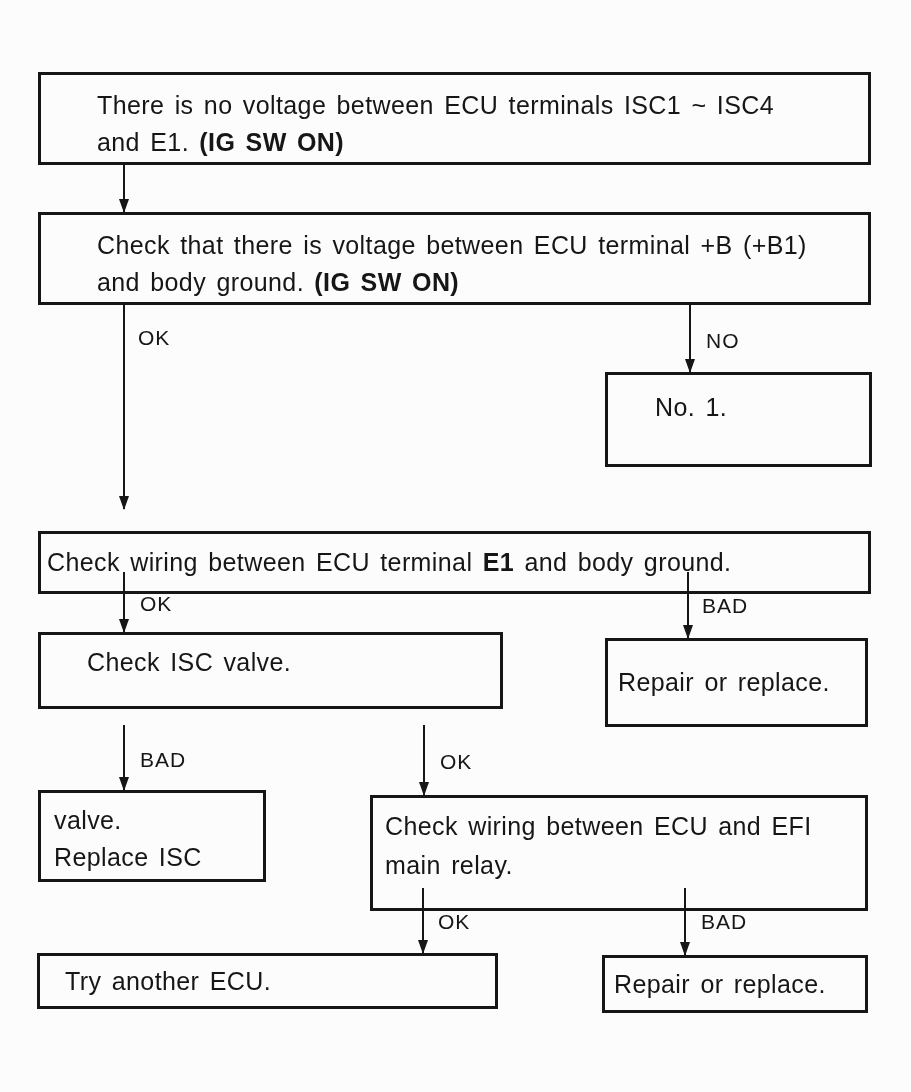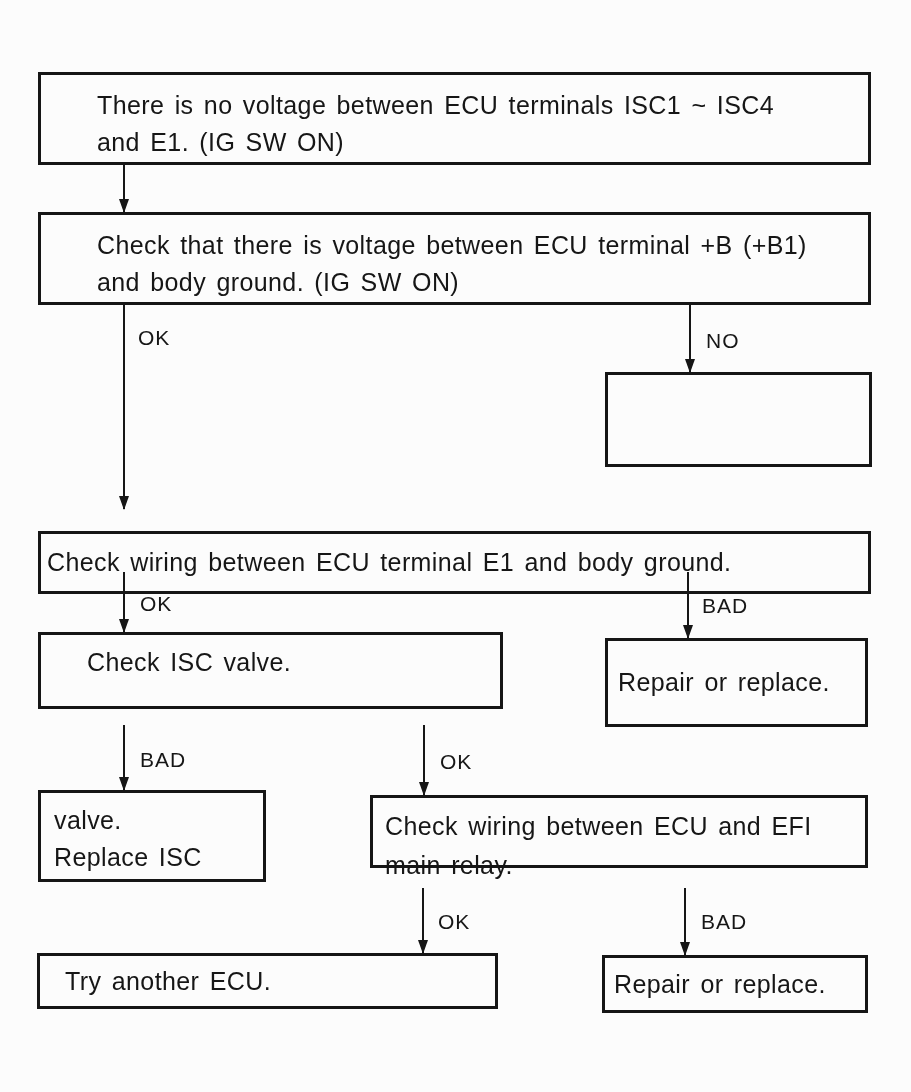--- a/index.html
+++ b/index.html
@@ -20,21 +20,21 @@
     position: absolute;
     box-sizing: border-box;
     border: 3px solid var(--ink);
     font-size: 25px;
     line-height: 37px;
     letter-spacing: 0.4px;
     word-spacing: 3px;
     background: transparent;
   }
   .vcenter { display: flex; align-items: center; }
-  .b { font-weight: normal; }
+  .b { font-weight: bold; }
   .connector {
     position: absolute;
     width: 2px;
     background: var(--ink);
   }
   .arrowhead {
     position: absolute;
     bottom: -1px;
     left: -4px;
     width: 0;
@@ -75,20 +75,21 @@
     <div class="arrowhead"></div>
   </div>
   <span class="edge-label" style="left:138px; top:326px;">OK</span>
 
   <div class="connector" style="left:689px; top:305px; height:67px;">
     <div class="arrowhead"></div>
   </div>
   <span class="edge-label" style="left:706px; top:329px;">NO</span>
 
   <div class="box" style="left:605px; top:372px; width:267px; height:95px; padding:16px 10px 0 47px; line-height:33px;">
+    <div class="tline">No. 1.</div>
   </div>
 
   <div class="box vcenter" style="left:38px; top:531px; width:833px; height:63px; padding-left:6px;">
     <div class="tline"><span>Check wiring between ECU terminal </span><span class="b">E1</span><span> and body ground.</span></div>
   </div>
 
   <div class="connector" style="left:123px; top:572px; height:60px;">
     <div class="arrowhead"></div>
   </div>
   <span class="edge-label" style="left:140px; top:592px;">OK</span>
@@ -114,21 +115,21 @@
   <div class="connector" style="left:423px; top:725px; height:70px;">
     <div class="arrowhead"></div>
   </div>
   <span class="edge-label" style="left:440px; top:750px;">OK</span>
 
   <div class="box" style="left:38px; top:790px; width:228px; height:92px; padding:9px 0 0 13px;">
     <div class="tline">valve.</div>
     <div class="tline">Replace ISC</div>
   </div>
 
-  <div class="box" style="left:370px; top:795px; width:498px; height:73px; padding:9px 0 0 12px; line-height:39px;">
+  <div class="box" style="left:370px; top:795px; width:498px; height:116px; padding:9px 0 0 12px; line-height:39px;">
     <div class="tline">Check wiring between ECU and EFI</div>
     <div class="tline">main relay.</div>
   </div>
 
   <div class="connector" style="left:422px; top:888px; height:65px;">
     <div class="arrowhead"></div>
   </div>
   <span class="edge-label" style="left:438px; top:910px;">OK</span>
 
   <div class="connector" style="left:684px; top:888px; height:67px;">

